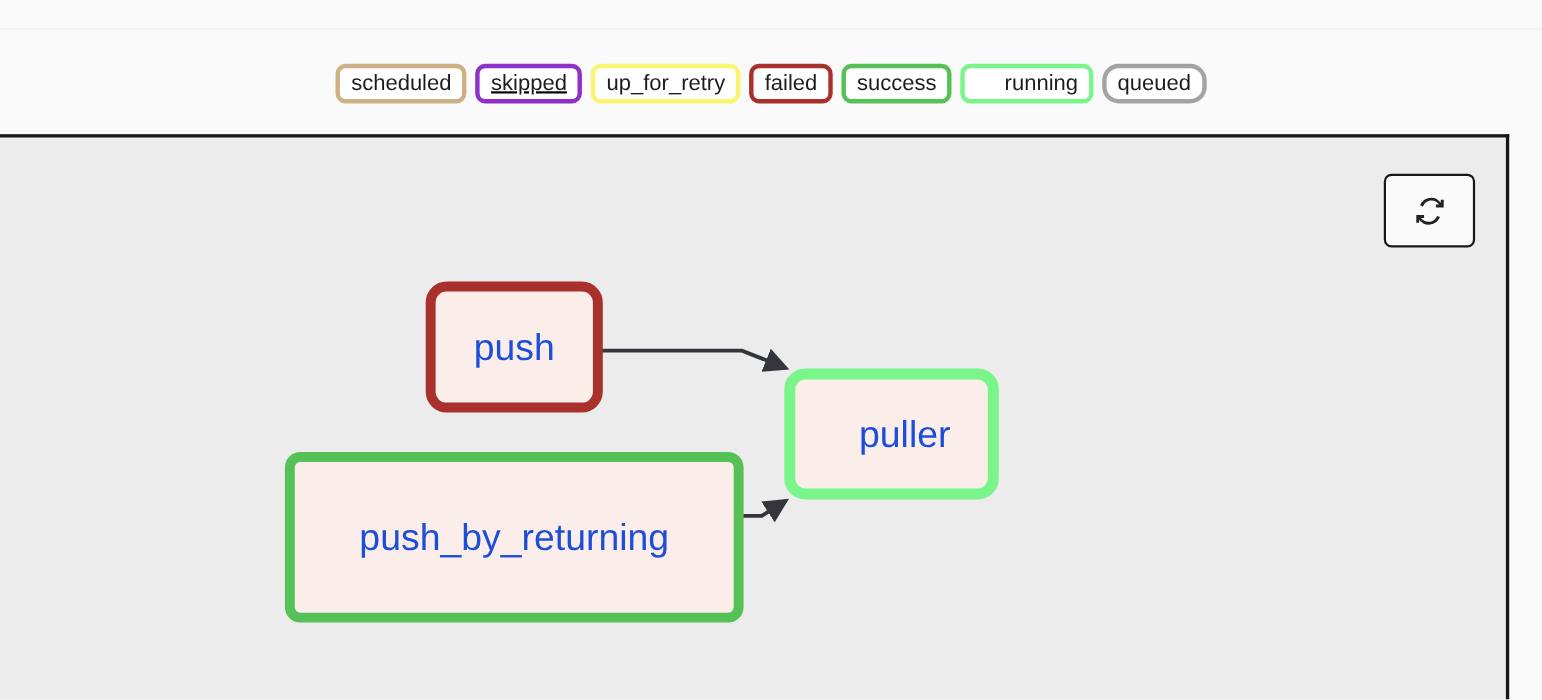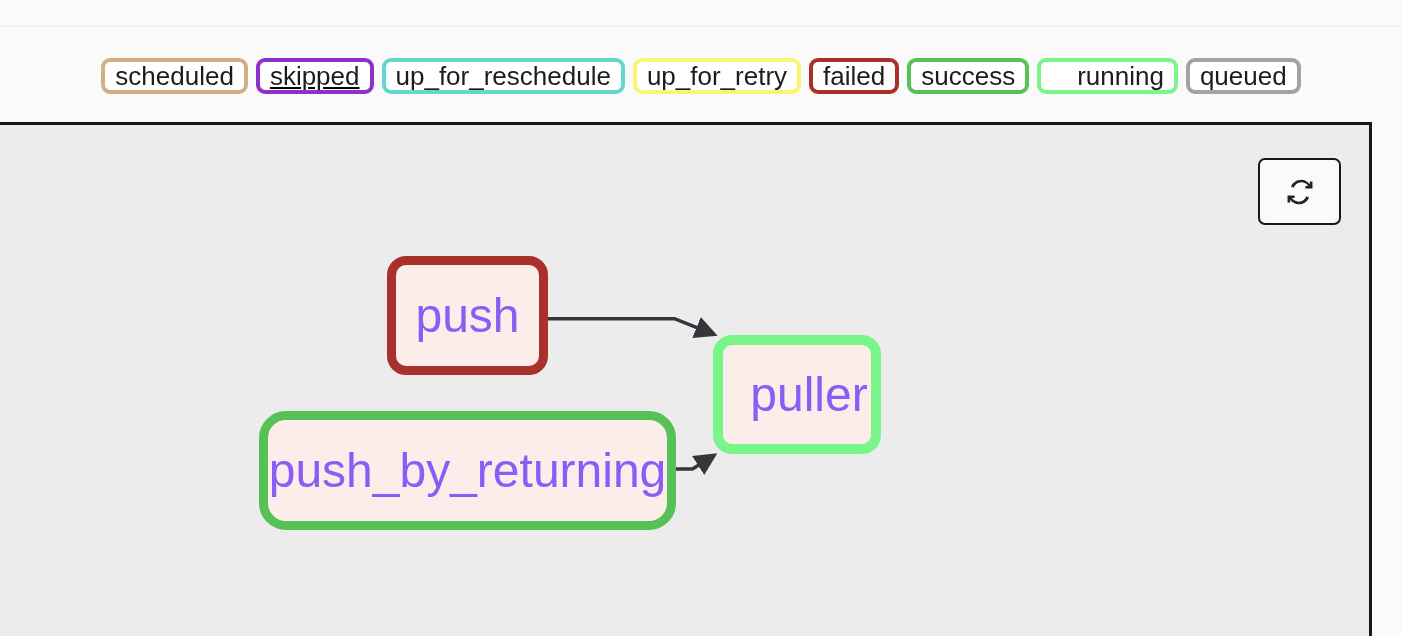--- a/index.html
+++ b/index.html
@@ -47,21 +47,21 @@
     padding: 0 10px;
     border-radius: 9px;
     border-style: solid;
     border-width: 4px;
     background: #ffffff;
     box-sizing: border-box;
     cursor: pointer;
     user-select: none;
   }
   .legend-pill .legend-text {
-    font-size: 26px;
+    font-size: 20px;
     line-height: 1;
     color: #1c1c1c;
     white-space: nowrap;
     font-family: "Liberation Sans", sans-serif;
   }
 
   
   .graph-panel {
     position: absolute;
     left: 0;
@@ -105,76 +105,73 @@
     position: absolute;
     background: #fbeeea;
     border-style: solid;
     box-sizing: border-box;
     display: flex;
     align-items: center;
     justify-content: center;
     cursor: pointer;
   }
   .node-label {
-    font-size: 48px;
+    font-size: 34px;
     line-height: 1;
-    color: #8b5cf6;
+    color: #1d4ed8;
     white-space: nowrap;
     font-family: "Liberation Sans", sans-serif;
   }
   .node-push {
     left: 387px; top: 256px;
     width: 161px; height: 119px;
     border-width: 9px;
     border-radius: 19px;
   }
   .node-pbr {
     left: 259px; top: 411px;
-    width: 417px; height: 119px;
+    width: 417px; height: 155px;
     border-width: 9px;
-    border-radius: 27px;
+    border-radius: 14px;
   }
   .node-puller {
     left: 713px; top: 335px;
-    width: 168px; height: 119px;
+    width: 195px; height: 119px;
     border-width: 10px;
     border-radius: 19px;
     padding-left: 24px;
   }
 </style>
 </head>
 <body>
 
 <div id="page">
 
   <div class="top-divider"></div>
 
   <div class="legend">
     <div class="legend-pill" style="border-color: rgb(205, 177, 133);">
       <span class="legend-text">scheduled</span>
     </div>
     <div class="legend-pill" style="border-color: rgb(143, 49, 200); text-decoration: underline;">
       <span class="legend-text">skipped</span>
     </div>
-    <div class="legend-pill" style="border-color: rgb(99, 214, 205);">
-      <span class="legend-text">up_for_reschedule</span>
-    </div>
     <div class="legend-pill" style="border-color: rgb(249, 245, 113);">
       <span class="legend-text">up_for_retry</span>
     </div>
     <div class="legend-pill" style="border-color: rgb(169, 49, 44);">
       <span class="legend-text">failed</span>
     </div>
     <div class="legend-pill" style="border-color: rgb(86, 193, 86);">
       <span class="legend-text">success</span>
     </div>
     <div class="legend-pill" style="border-color: rgb(121, 245, 138); padding-left: 36px;">
       <span class="legend-text">running</span>
     </div>
-    <div class="legend-pill" style="border-color: rgb(163, 163, 163);">
+    <div class="legend-pill" style="border-color: rgb(163, 163, 163); border-radius: 15px;">
       <span class="legend-text">queued</span>
     </div>
   </div>
 
   <div class="graph-panel">
 
     <svg class="graph-canvas" viewBox="0 0 1372 520" preserveAspectRatio="none">
       <defs>
         <marker id="arrow" viewBox="0 0 10 10" refX="8.5" refY="5" markerWidth="6.5" markerHeight="6.5" orient="auto-start-reverse">
           <path d="M 0 0 L 10 5 L 0 10 z" fill="#33363b"></path>

